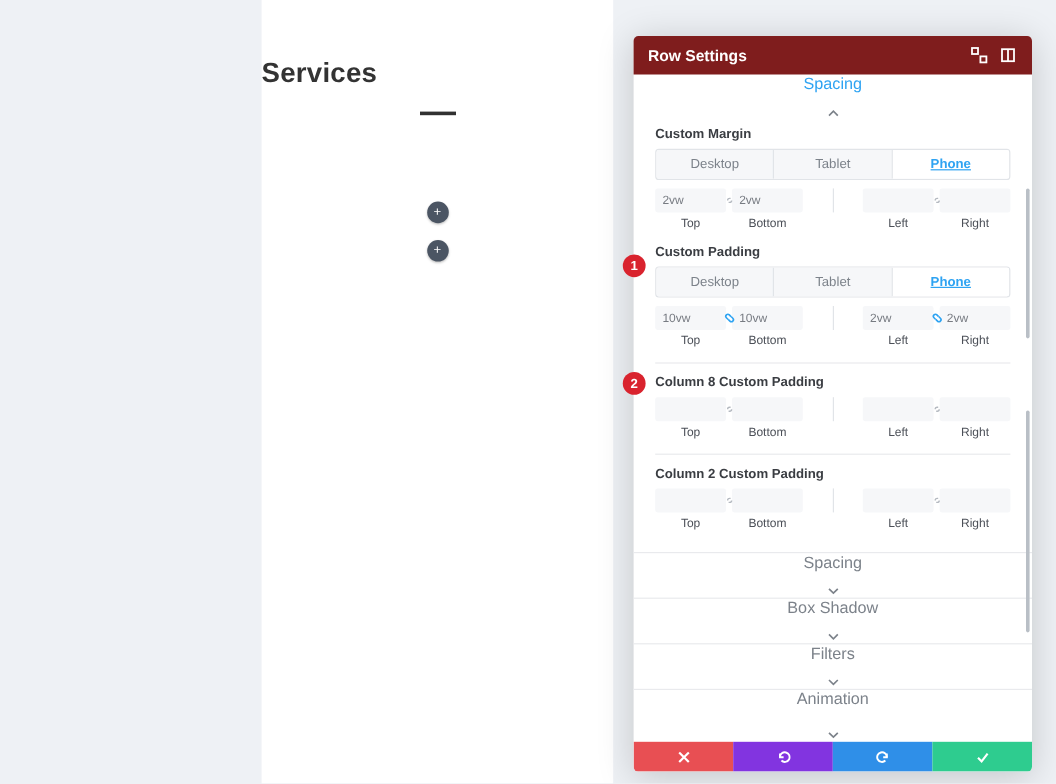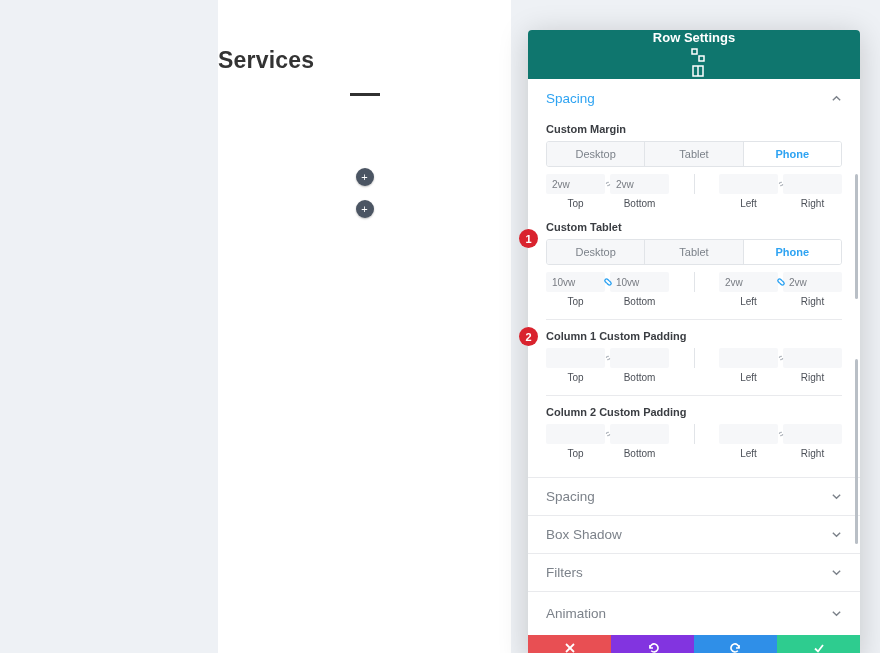--- a/index.html
+++ b/index.html
@@ -5,46 +5,46 @@
   * { box-sizing: border-box; margin: 0; padding: 0; }
   body { font-family: -apple-system, "Helvetica Neue", Arial, sans-serif; background: #eef1f5; width: 880px; height: 653px; overflow: hidden; position: relative; }
 
   .canvas { position: absolute; left: 218px; top: 0; width: 293px; height: 653px; background: #fff; }
   .canvas-title { font-size: 23px; font-weight: 600; color: #333; text-align: left; margin-top: 47px; letter-spacing: .2px; }
   .canvas-divider { width: 30px; height: 3px; background: #313131; margin: 19px auto 0; }
   .plus-stack { display:flex; flex-direction:column; align-items:center; gap:14px; margin-top:72px; }
   .plus-btn { width:18px; height:18px; border-radius:50%; background:#4b5563; color:#fff; display:flex; align-items:center; justify-content:center; font-size:11px; line-height:1; cursor:pointer; box-shadow:0 1px 2px rgba(0,0,0,.25); }
 
   .panel { position:absolute; left:528px; top:30px; width:332px; background:#fff; border-radius:4px; box-shadow:0 4px 30px rgba(0,0,0,.18); }
-  .panel-header { background:#0f766e; height:49px; display:flex; align-items:center; padding:0 12px; border-radius:4px 4px 0 0;flex-direction:column; }
+  .panel-header { background:#7f1d1d; height:32px; display:flex; align-items:center; padding:0 12px; border-radius:4px 4px 0 0; }
   .panel-title { color:#fff; font-size:13px; font-weight:600; flex:1; }
   .hdr-icon { color:#fff; width:16px; height:16px; display:flex; align-items:center; justify-content:center; cursor:pointer; margin-left:8px; }
 
   .tabs { background:#8234e0; display:flex; height:25px; }
   .tab { color:#e6d6fa; font-size:11px; padding:0 15px; display:flex; align-items:center; cursor:pointer; }
   .tab.active { background:#a259f0; color:#fff; font-weight:600; border-radius:4px 4px 0 0; }
 
   .panel-body { position:relative; }
   .scroll-ind { position:absolute; right:2px; top:95px; width:3px; height:125px; background:#b9bfc6; border-radius:3px; }
   .scroll-ind2 { position:absolute; right:2px; top:280px; width:3px; height:185px; background:#b9bfc6; border-radius:3px; }
 
-  .section-row { display:flex; align-items:center; height:38px; padding:0 18px; cursor:pointer; border-top:1px solid #e9eaed; }
+  .section-row { display:flex; align-items:center; height:38px; padding:0 18px; cursor:pointer; border-top:1px solid #e9eaed;flex-direction:column; }
   .section-row.first { border-top:none; }
   .section-name { font-size:13.5px; color:#7c828a; flex:1; }
   .section-name.active { color:#2ea3f2; }
   .chev { color:#7c828a; }
   .chev svg { width:11px; height:11px; display:block; }
 
   .section-body { padding:0 18px 6px; }
   .group-label { font-size:11px; color:#3a3d42; font-weight:600; margin:6px 0 6px; }
 
   .device-tabs { display:flex; border:1px solid #e1e4e8; border-radius:3px; overflow:hidden; margin-bottom:7px; }
   .dtab { flex:1; text-align:center; font-size:11px; color:#7c828a; padding:6px 0; background:#f6f7f9; cursor:pointer; }
   .dtab + .dtab { border-left:1px solid #e1e4e8; }
-  .dtab.active { color:#2ea3f2; background:#fff; font-weight:600; }
+  .dtab.active { color:#2ea3f2; background:#fff; font-weight:600;text-decoration:underline; }
 
   .inputs-row { display:flex; justify-content:space-between; margin-bottom:12px; position:relative; }
   .pair { display:flex; }
   .field { display:flex; flex-direction:column; align-items:center; }
   .field input { width:59px; height:20px; border:none; background:#f6f7f9; border-radius:2px; font-size:10px; color:#777b82; padding:0 6px; outline:none; }
   .field input::placeholder { color:#a0a5ad; }
   .field-label { font-size:10px; color:#4c5058; margin-top:4px; }
   .divider-v { width:1px; background:#e1e4e8; margin:0 3px; align-self:stretch; height:20px; }
   .link-ic { width:15px; height:20px; display:flex; align-items:center; justify-content:center; margin:0 -5px; position:relative; z-index:1; }
   .link-ic svg { width:10px; height:10px; }
@@ -144,21 +144,21 @@
                 <path d="M8 6a2 2 0 0 1-2 2H5"></path>
               </svg>
             </div>
           <div class="field">
               <input value="" style="">
               <div class="field-label">Right</div>
             </div>
         </div>
       </div>
 
-      <div class="group-label">Custom Tablet</div>
+      <div class="group-label">Custom Padding</div>
       <div class="device-tabs">
         <div class="dtab">Desktop</div>
         <div class="dtab">Tablet</div>
         <div class="dtab active">Phone</div>
       </div>
       <div class="badge" style="left:-9px; top:248px;">2</div>
       <div class="inputs-row">
         <div class="pair">
           <div class="field">
               <input value="10vw" style="">
@@ -189,21 +189,21 @@
             </div>
           <div class="field">
               <input value="2vw" style="">
               <div class="field-label">Right</div>
             </div>
         </div>
       </div>
 
       <div class="hr"></div>
 
-      <div class="group-label">Column 1 Custom Padding</div>
+      <div class="group-label">Column 8 Custom Padding</div>
       <div class="inputs-row">
         <div class="pair">
           <div class="field">
               <input value="" style="">
               <div class="field-label">Top</div>
             </div>
           <div class="link-ic link-off">
               <svg viewBox="0 0 12 12" fill="none" stroke="currentColor" stroke-width="1.4">
                 <path d="M4 6a2 2 0 0 1 2-2h1"></path>
                 <path d="M8 6a2 2 0 0 1-2 2H5"></path>

